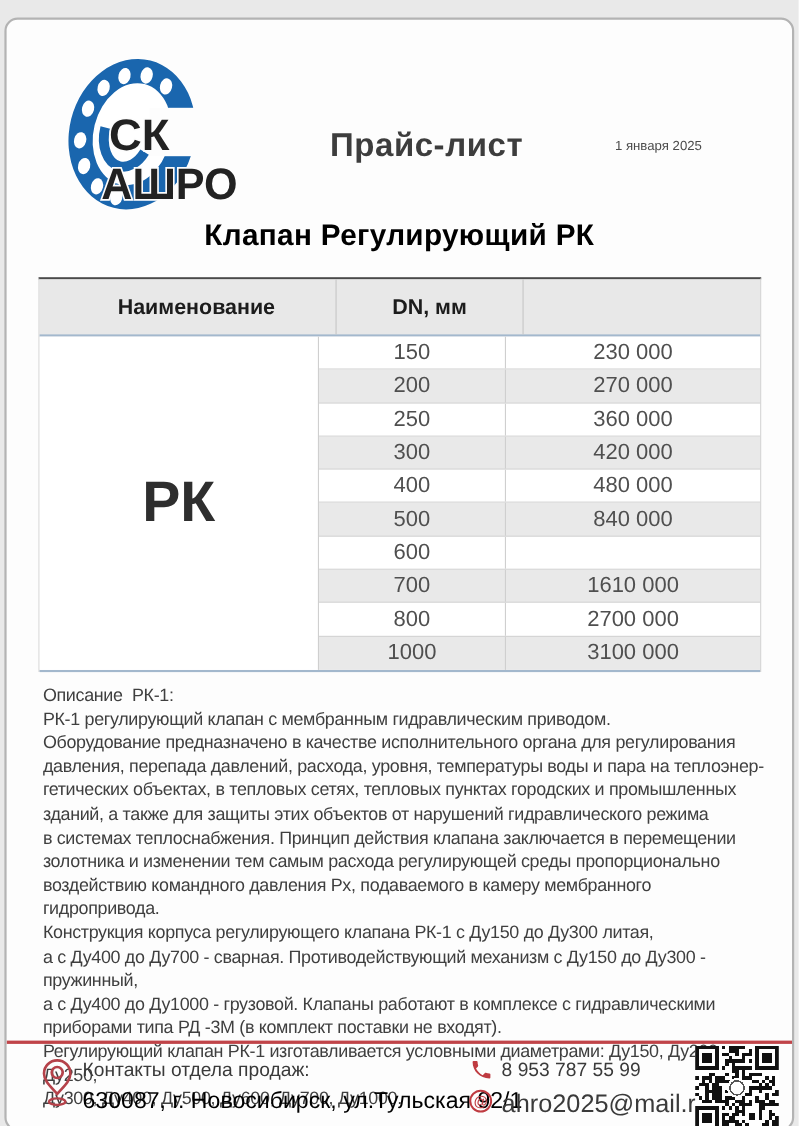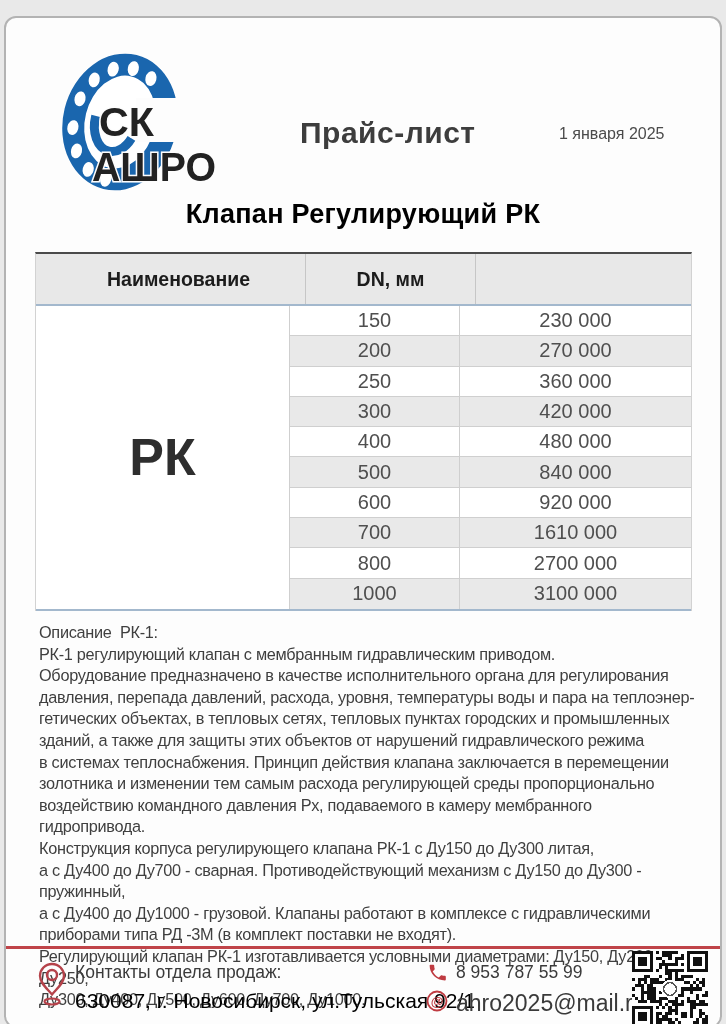--- a/index.html
+++ b/index.html
@@ -16,21 +16,21 @@
     overflow:hidden;
   }
   
   .logo{position:absolute;left:36px;top:24px;width:178px;height:155px;}
   .pricelist-title{
     position:absolute;left:294px;top:98px;
     font-size:30px;font-weight:bold;color:#3d3d3d;letter-spacing:0.5px;
   }
   .date{
     position:absolute;left:553px;top:107px;
-    font-size:16px;color:#4b4b4b;text-align:center;
+    font-size:12px;color:#4b4b4b;text-align:center;
   }
   .doc-title{
     position:absolute;left:0;top:181px;width:100%;text-align:center;
     font-size:27px;font-weight:bold;color:#000000;letter-spacing:0.3px;
   }
   
   .price-table{
     position:absolute;left:29px;top:234px;width:655px;
     border-top:2px solid #4a4a4a;
     border-left:1px solid #d2d2d2;border-right:1px solid #d2d2d2;
@@ -138,21 +138,20 @@
           <div class="row">
             <div class="cell-dn">400</div>
             <div class="cell-price">480 000</div>
           </div>
           <div class="row striped">
             <div class="cell-dn">500</div>
             <div class="cell-price">840 000</div>
           </div>
           <div class="row">
             <div class="cell-dn">600</div>
-            <div class="cell-price">920 000</div>
           </div>
           <div class="row striped">
             <div class="cell-dn">700</div>
             <div class="cell-price">1610 000</div>
           </div>
           <div class="row">
             <div class="cell-dn">800</div>
             <div class="cell-price">2700 000</div>
           </div>
           <div class="row striped">

